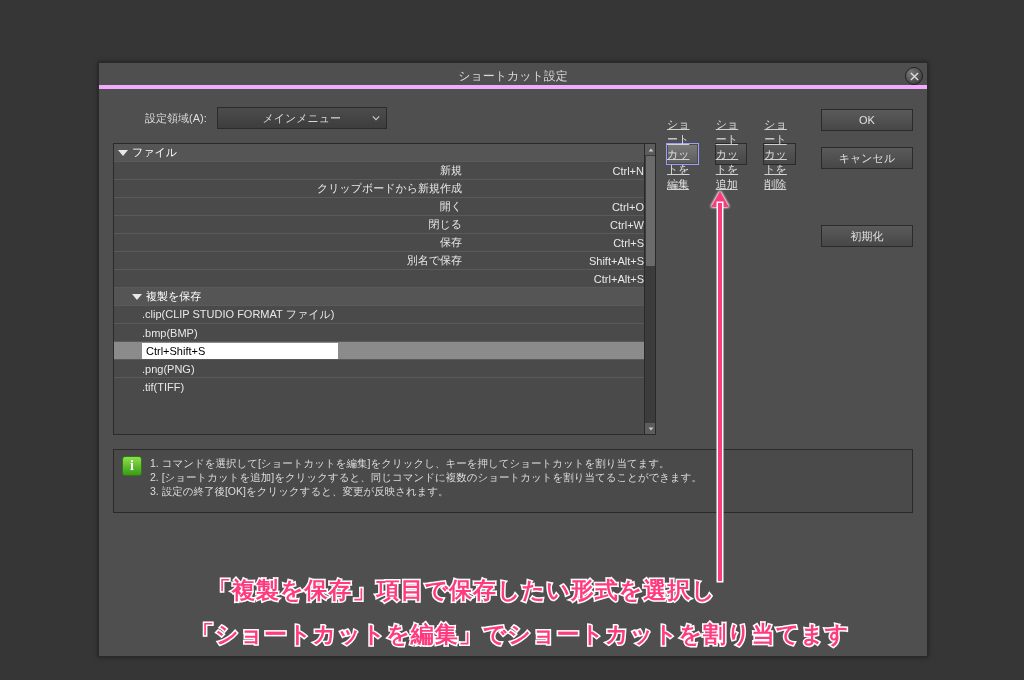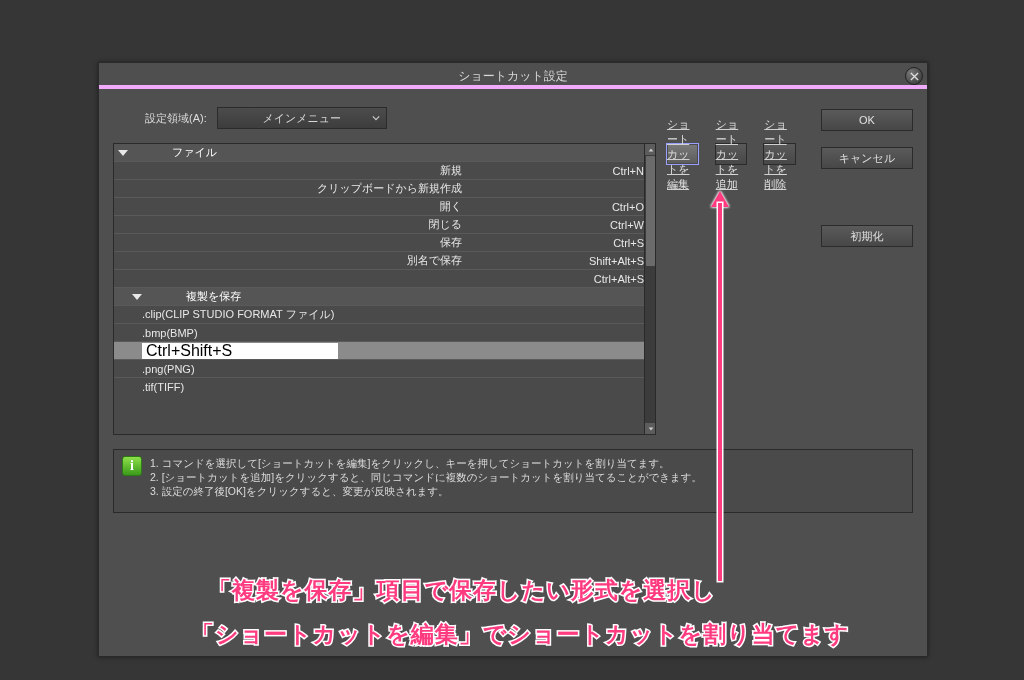--- a/index.html
+++ b/index.html
@@ -88,21 +88,20 @@
     display: flex;
     align-items: center;
     border-bottom: 1px solid #5a5a5a;
     color: #e8e8e8;
     font-size: 11px;
   }
   .row.header {
     background: #555;
     color: #fff;
     font-weight: 500;
-    gap: 40px;
   }
   .indent0 { padding-left: 4px; }
   .indent1 { padding-left: 18px; text-align: right; }
   .indent2 { padding-left: 28px; }
   .tri {
     display: inline-block;
     width: 0; height: 0;
     border-left: 5px solid transparent;
     border-right: 5px solid transparent;
     border-top: 6px solid #e8e8e8;
@@ -115,21 +114,21 @@
     background: #8b8b8c;
     color: #fff;
   }
   .row.selected .col-short-input {
     background: #fff;
     color: #000;
     height: 16px;
     width: 196px;
     border: none;
     padding: 0 4px;
-    font-size: 16px;
+    font-size: 11px;
     font-family: inherit;
   }
   .scrollbar {
     position: absolute;
     right: 0; top: 0; bottom: 0;
     width: 11px;
     background: #3c3c3c;
     border-left: 1px solid #2a2a2a;
   }
   .sb-btn {

